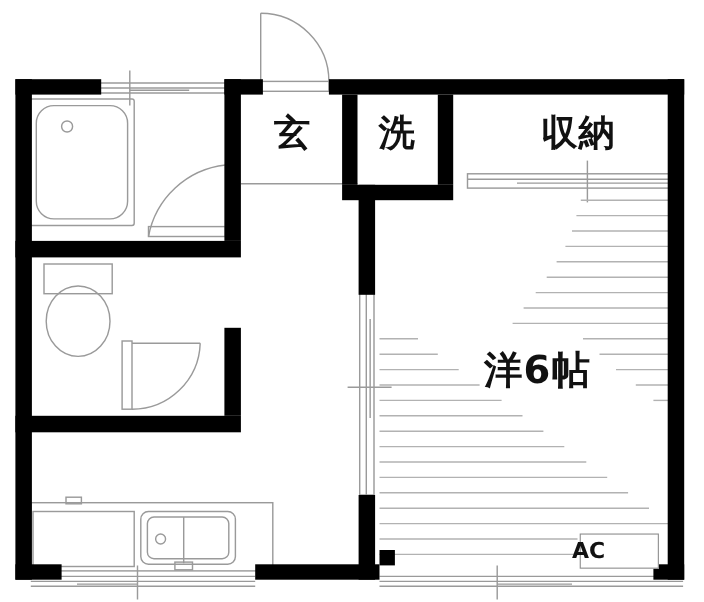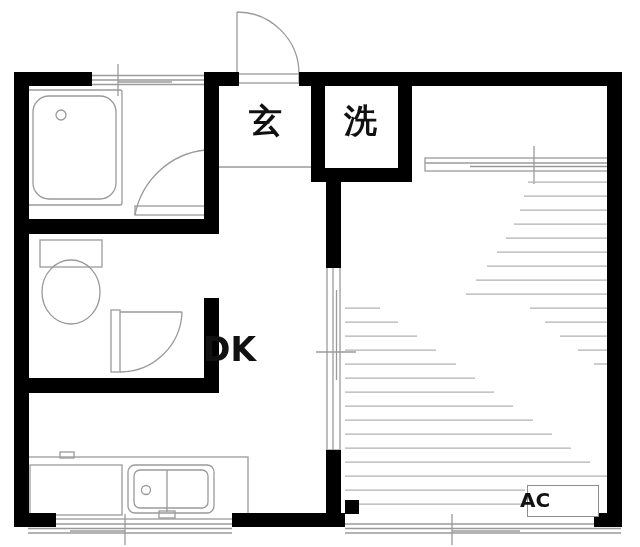--- a/index.html
+++ b/index.html
@@ -221,20 +221,21 @@
       <rect x="326" y="450" width="15" height="77"></rect>
 
       <rect x="345" y="500" width="14" height="14"></rect>
     </g>
   </svg>
 
   <div class="room-label label-jp" id="label-genkan">玄</div>
 
   <div class="room-label label-jp" id="label-sen">洗</div>
 
-
-  <div class="room-label label-lat" id="label-dk">DK</div>
-
+  <div class="room-label label-jp" id="label-shuno">収納</div>
+
+
+  <div class="room-label label-jp" id="label-yoshitsu">洋6帖</div>
 
   <div class="ac-box"></div>
   <div class="room-label label-lat" id="label-ac">AC</div>
 
 </div>
 
 </body></html>

